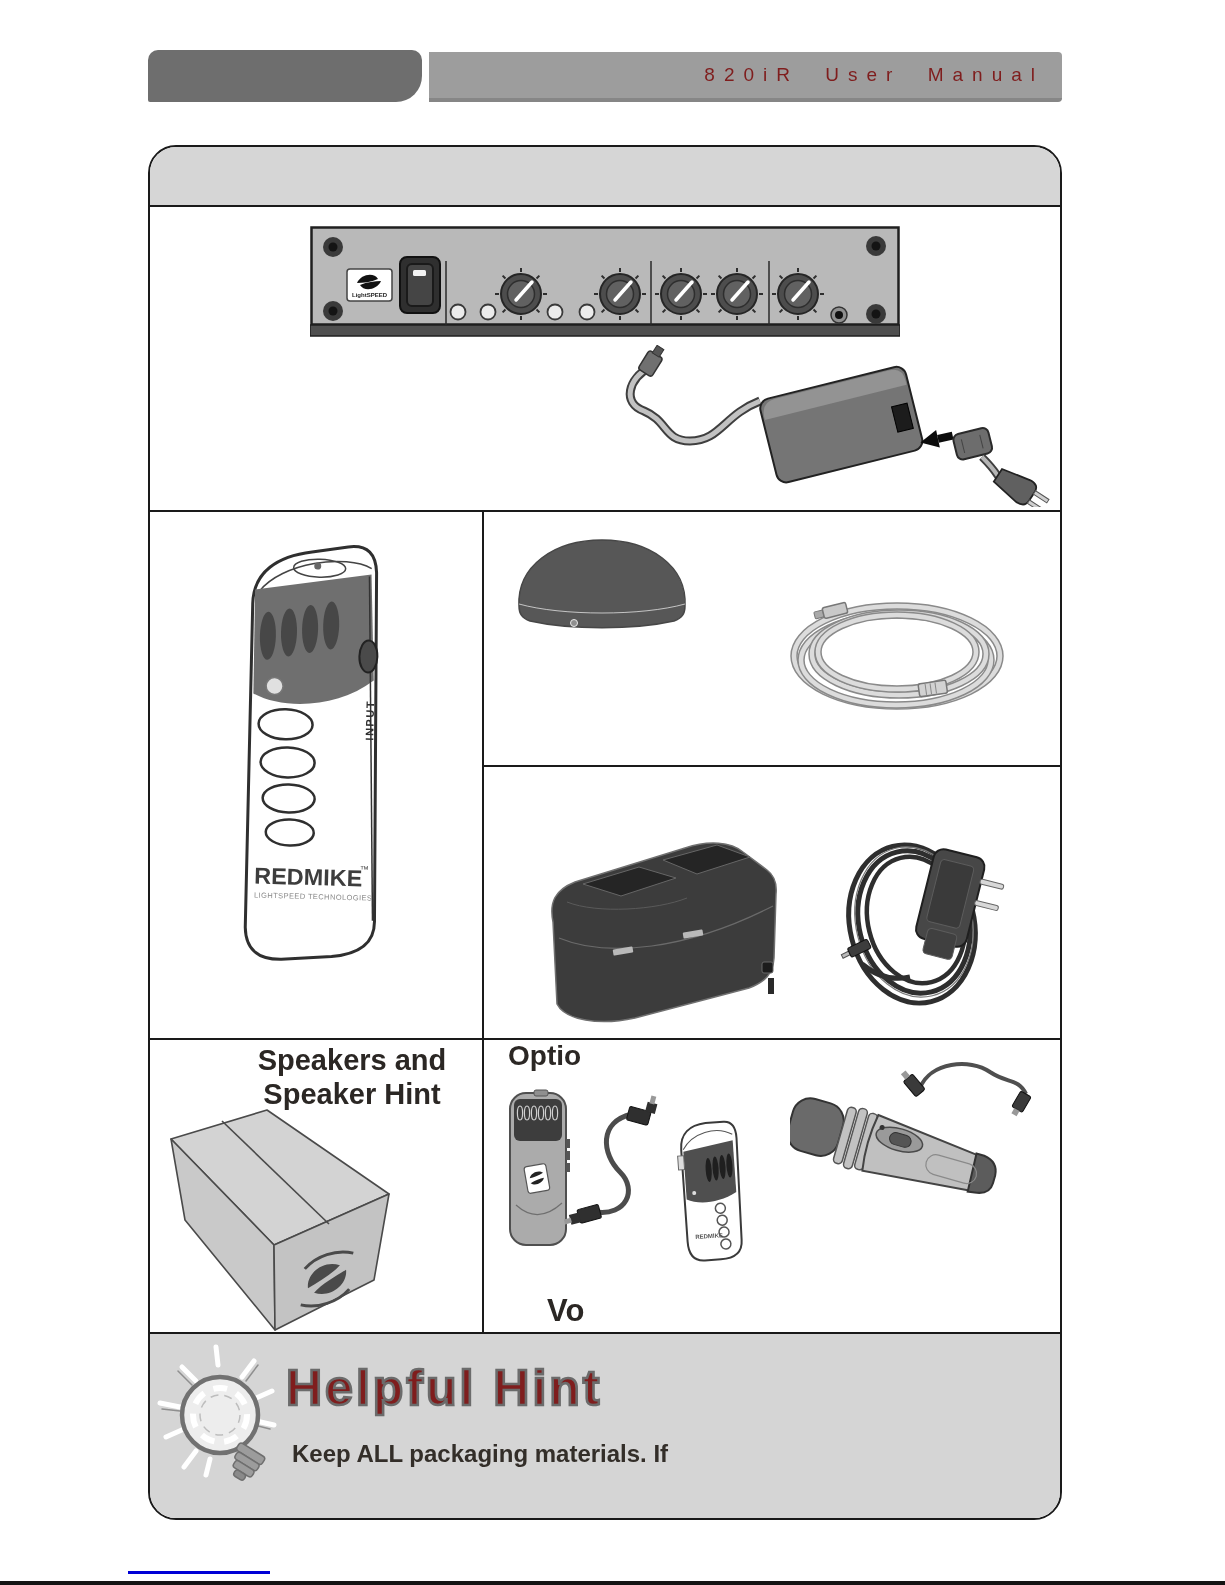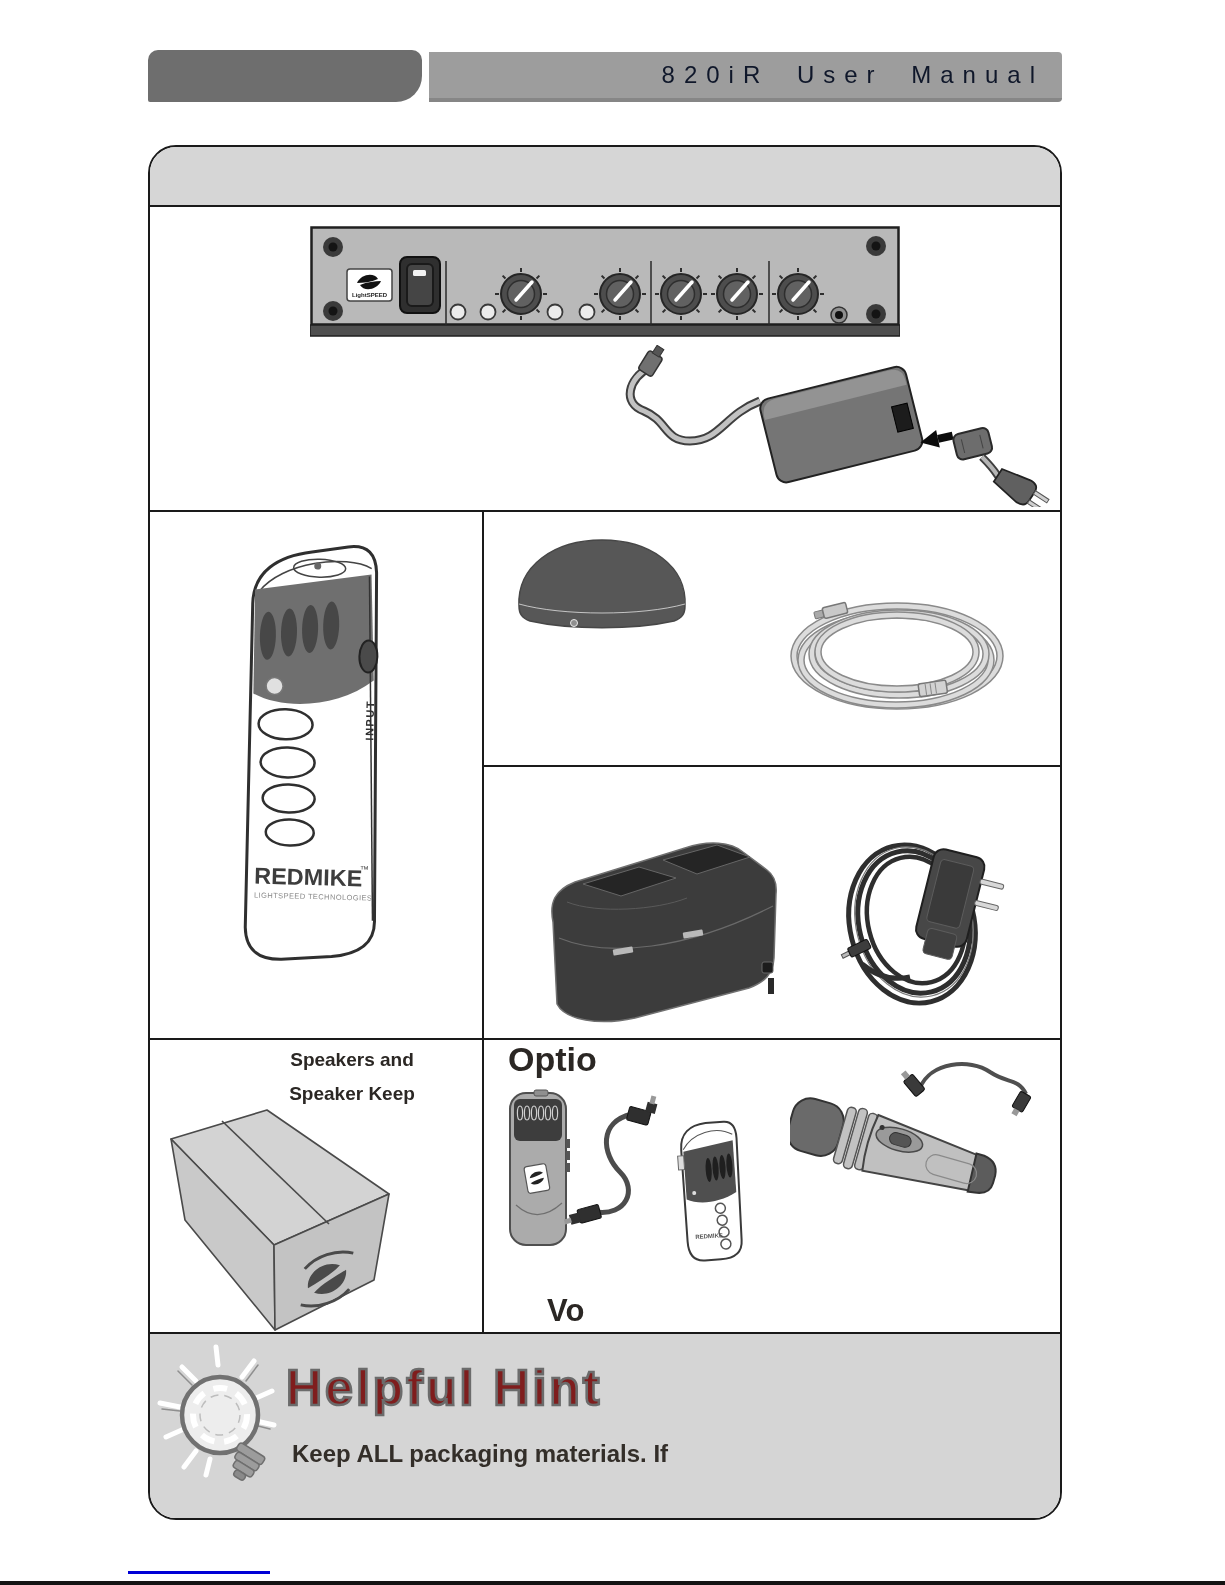--- a/index.html
+++ b/index.html
@@ -6,40 +6,40 @@
   #page{position:relative;width:1225px;height:1585px;background:#fff;overflow:hidden;
         font-family:"Liberation Sans",sans-serif;}
   .abs{position:absolute;}
 
   
   #hdr-tab{left:148px;top:50px;width:274px;height:52px;background:#6e6e6e;
            border-radius:10px 10px 26px 2px;}
   #hdr-bar{left:429px;top:52px;width:633px;height:46px;background:#9d9d9d;
            border-bottom:4px solid #868686;border-radius:0 4px 4px 0;
            display:flex;align-items:center;justify-content:flex-end;}
-  #hdr-title{font-size:24px;color:#0f172a;letter-spacing:9px;word-spacing:12px;
+  #hdr-title{font-size:19px;color:#7f1d1d;letter-spacing:9px;word-spacing:12px;
              padding-right:18px;white-space:nowrap;}
 
   
   #main{left:148px;top:145px;width:914px;height:1375px;border:2px solid #1a1a1a;
         border-radius:28px;background:#fff;overflow:hidden;box-sizing:border-box;}
   #band-top{left:0;top:0;width:100%;height:58px;background:#d6d6d6;
             border-bottom:2px solid #1a1a1a;}
   .gridline{background:#1a1a1a;}
   #hl1{left:0;top:363px;width:100%;height:2px;}
   #vl1{left:332px;top:363px;width:2px;height:822px;}
   #hl2{left:332px;top:618px;width:578px;height:2px;}
   #hl3{left:0;top:891px;width:100%;height:2px;}
   #band-hint{left:0;top:1185px;width:100%;height:190px;background:#d5d5d5;
              border-top:2px solid #1a1a1a;box-sizing:border-box;}
 
   .heading{color:#2b2724;font-weight:bold;}
   #speakers-heading{left:52px;top:896px;width:300px;text-align:center;
-                    font-size:19px;line-height:34px;}
-  #optional-heading{left:358px;top:893px;font-size:34px;}
+                    font-size:29px;line-height:34px;}
+  #optional-heading{left:358px;top:893px;font-size:28px;}
   #vo-label{left:397px;top:1146px;font-size:31px;}
 
   #hint-title{left:136px;top:1212px;font-size:50px;font-weight:800;letter-spacing:3px;
               color:#7f1d1d;-webkit-text-stroke:2.6px #6b6b6b;white-space:nowrap;}
   #hint-body{left:142px;top:1288px;font-size:24px;font-weight:bold;color:#332e29;
              line-height:37px;}
 
   #footer-link{left:128px;top:1571px;width:142px;height:3px;background:#0000d6;display:block;}
   #footer-rule{left:0;top:1581px;width:1225px;height:4px;background:#141414;}
 
@@ -243,21 +243,21 @@
       </g>
       <path d="M30 150 C44 162 60 167 78 163" stroke="#2e2e2e" stroke-width="5" fill="none"></path>
       <g transform="translate(8,138) rotate(-26)">
         <rect x="0" y="3" width="9" height="4" fill="#bbb" stroke="#555"></rect>
         <rect x="8" y="0" width="22" height="10" rx="2" fill="#3d3d3d" stroke="#111"></rect>
       </g>
     </svg>
 
     <div class="abs heading" id="speakers-heading">
       <div>Speakers and</div>
-      <div>Speaker Keep</div>
+      <div>Speaker Hint</div>
     </div>
     <svg class="abs" style="left:12px;top:940px" width="235" height="245" viewBox="0 0 235 245">
       <g stroke="#4a4a4a" stroke-width="1.6" stroke-linejoin="round">
         <polygon points="9,52 105,23 227,107 112,158" fill="#d3d3d3"></polygon>
         <polygon points="9,52 23,133 113,243 112,158" fill="#c9c9c9"></polygon>
         <polygon points="112,158 227,107 212,193 113,243" fill="#c3c3c3"></polygon>
         <line x1="60" y1="34" x2="167" y2="137" fill="none"></line>
       </g>
       <g transform="translate(165,192) rotate(-18) scale(1.5)" fill="#4a4a4a">
         <path d="M-14 2 C-12 -8 2 -13 11 -6 C4 -2 -6 0 -14 2 Z"></path>

